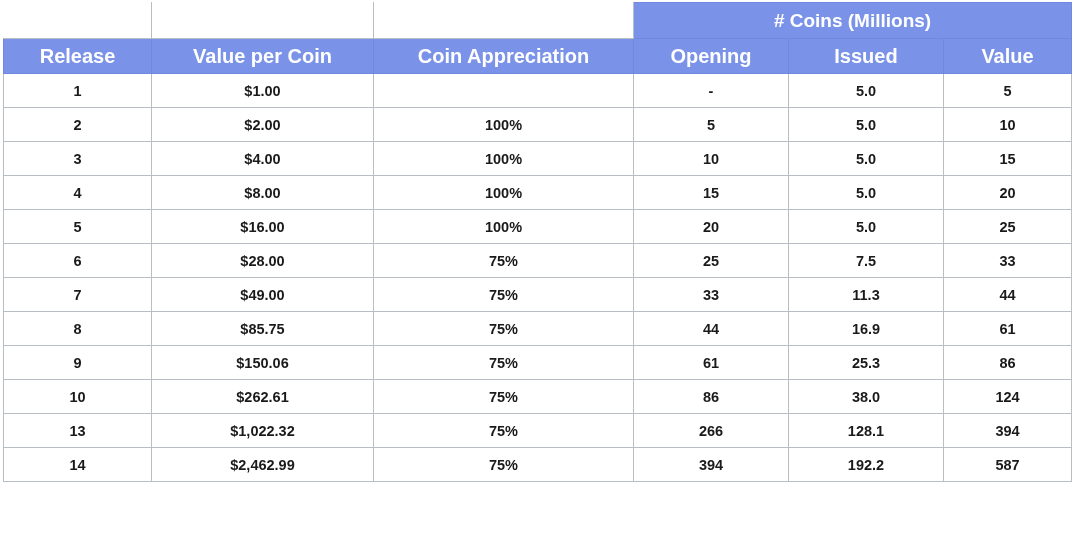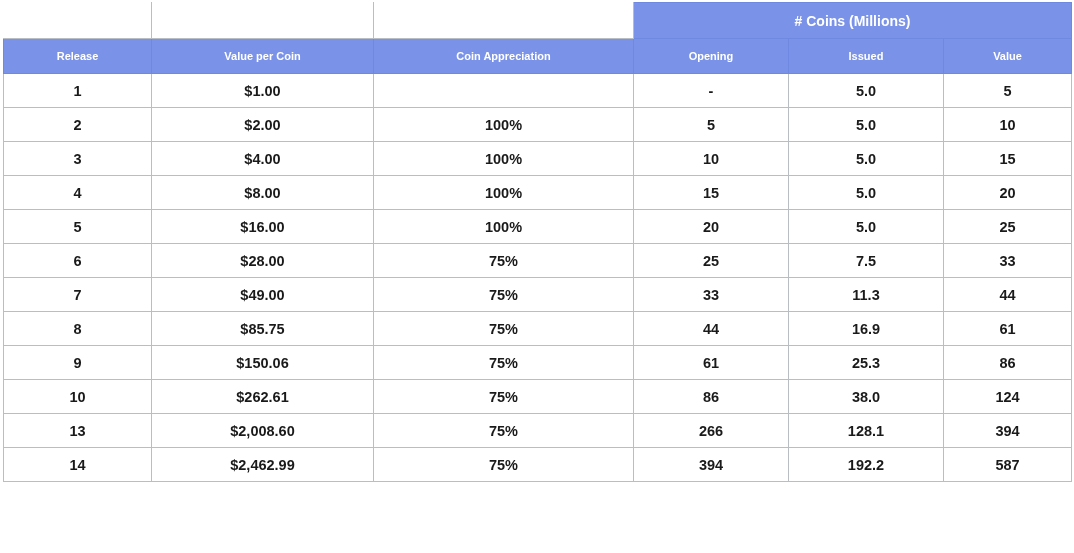--- a/index.html
+++ b/index.html
@@ -52,28 +52,28 @@
     background: #ffffff;
   }
   tr.group-row td.blank-first {
     border-left-color: #ffffff;
     border-top-color: #ffffff;
   }
   tr.group-row td.coins-group {
     background: #7a92e7;
     color: #ffffff;
     font-weight: bold;
-    font-size: 14px;
+    font-size: 19px;
     border-color: #6f88e0;
   }
   tr.head-row td {
     background: #7a92e7;
     color: #ffffff;
     font-weight: bold;
-    font-size: 11px;
+    font-size: 20px;
     height: 34px;
     border-color: #6f88e0;
   }
   tbody td {
     background: #ffffff;
   }
 </style>
 </head>
 <body>
 
@@ -179,21 +179,21 @@
       <tr>
         <td>10</td>
         <td>$262.61</td>
         <td>75%</td>
         <td>86</td>
         <td>38.0</td>
         <td>124</td>
       </tr>
       <tr>
         <td>13</td>
-        <td>$2,008.60</td>
+        <td>$1,022.32</td>
         <td>75%</td>
         <td>266</td>
         <td>128.1</td>
         <td>394</td>
       </tr>
       <tr>
         <td>14</td>
         <td>$2,462.99</td>
         <td>75%</td>
         <td>394</td>

